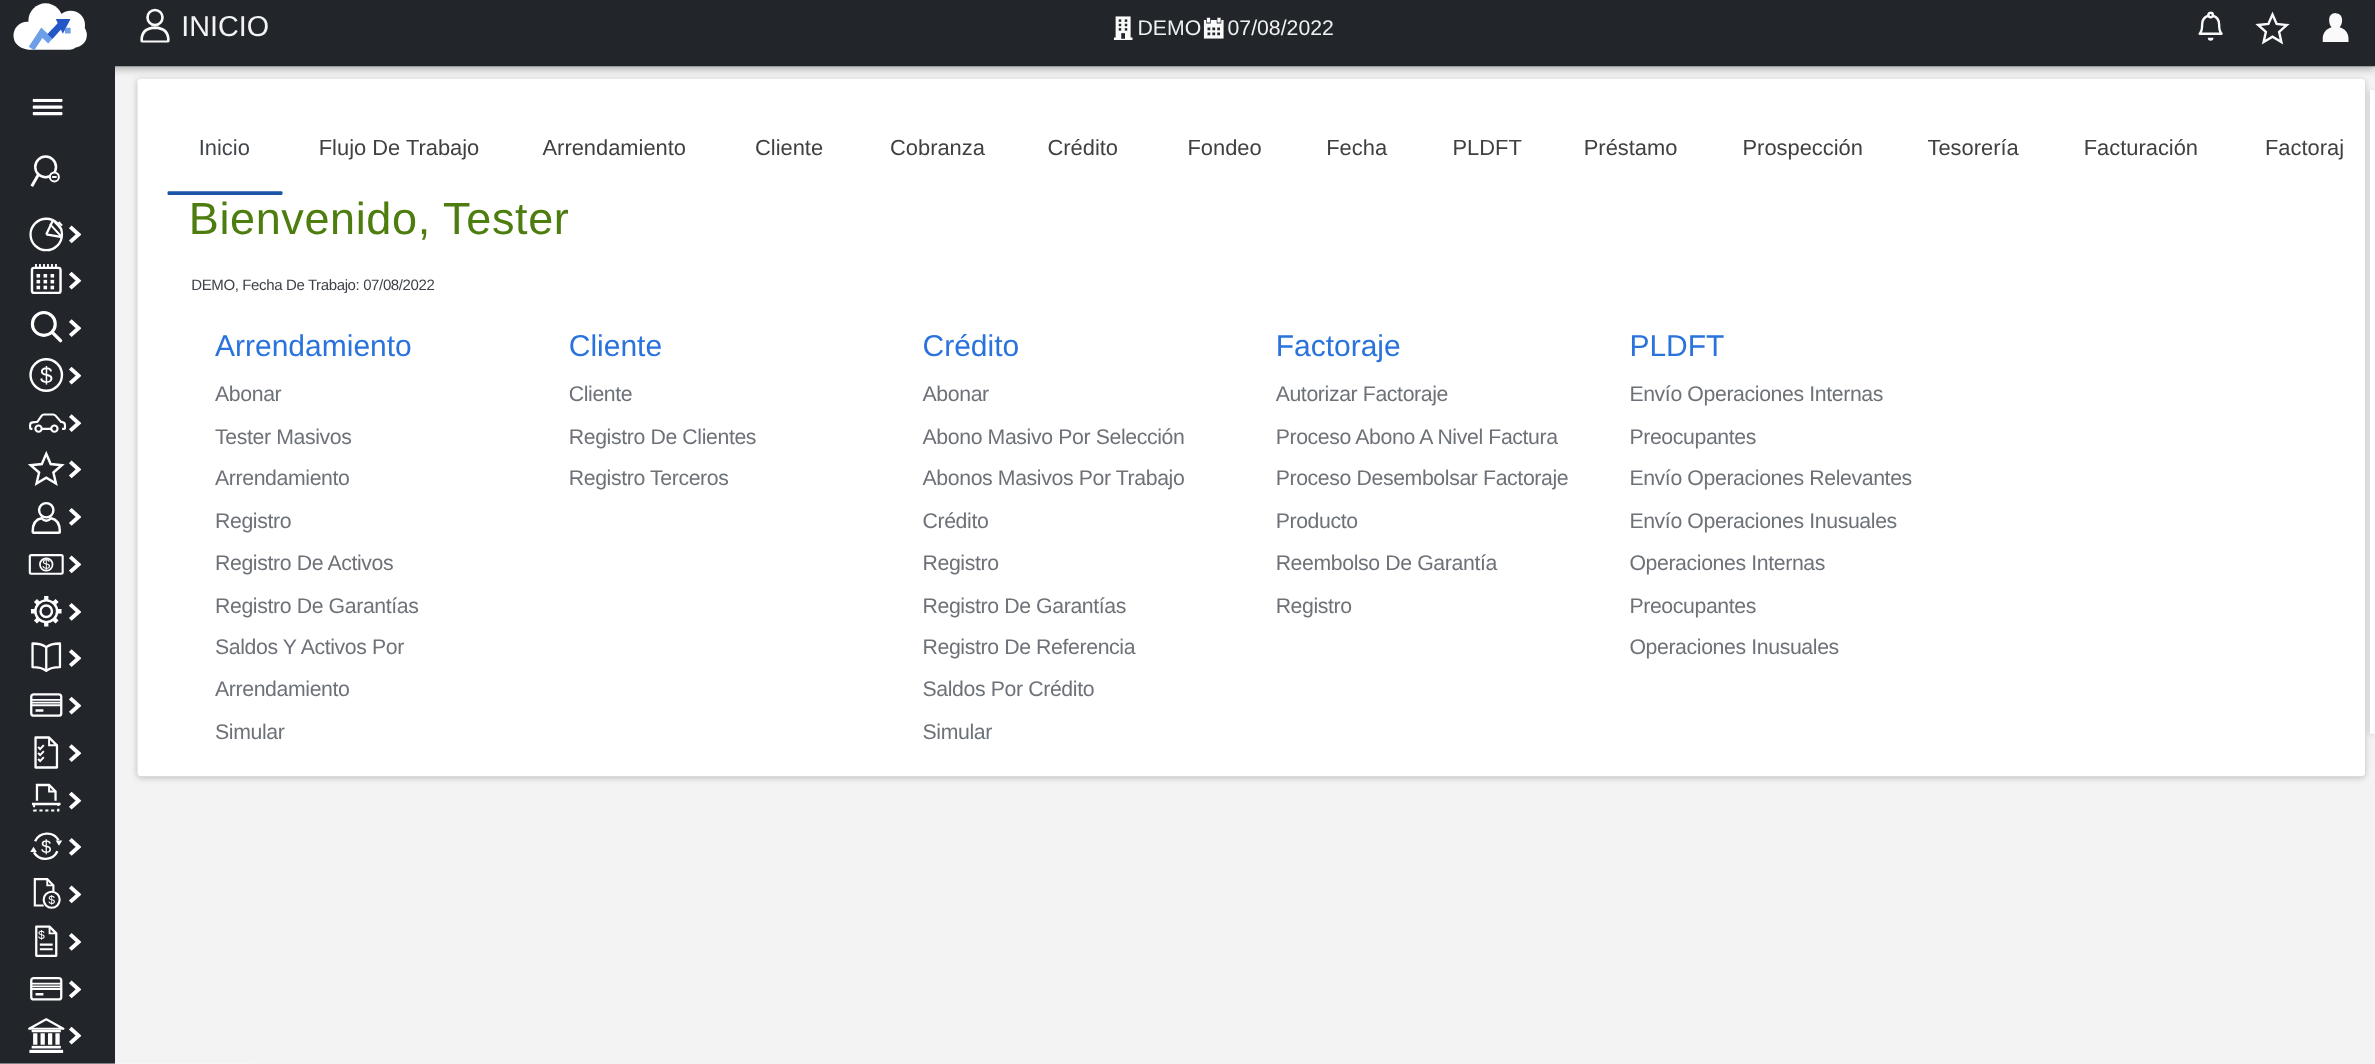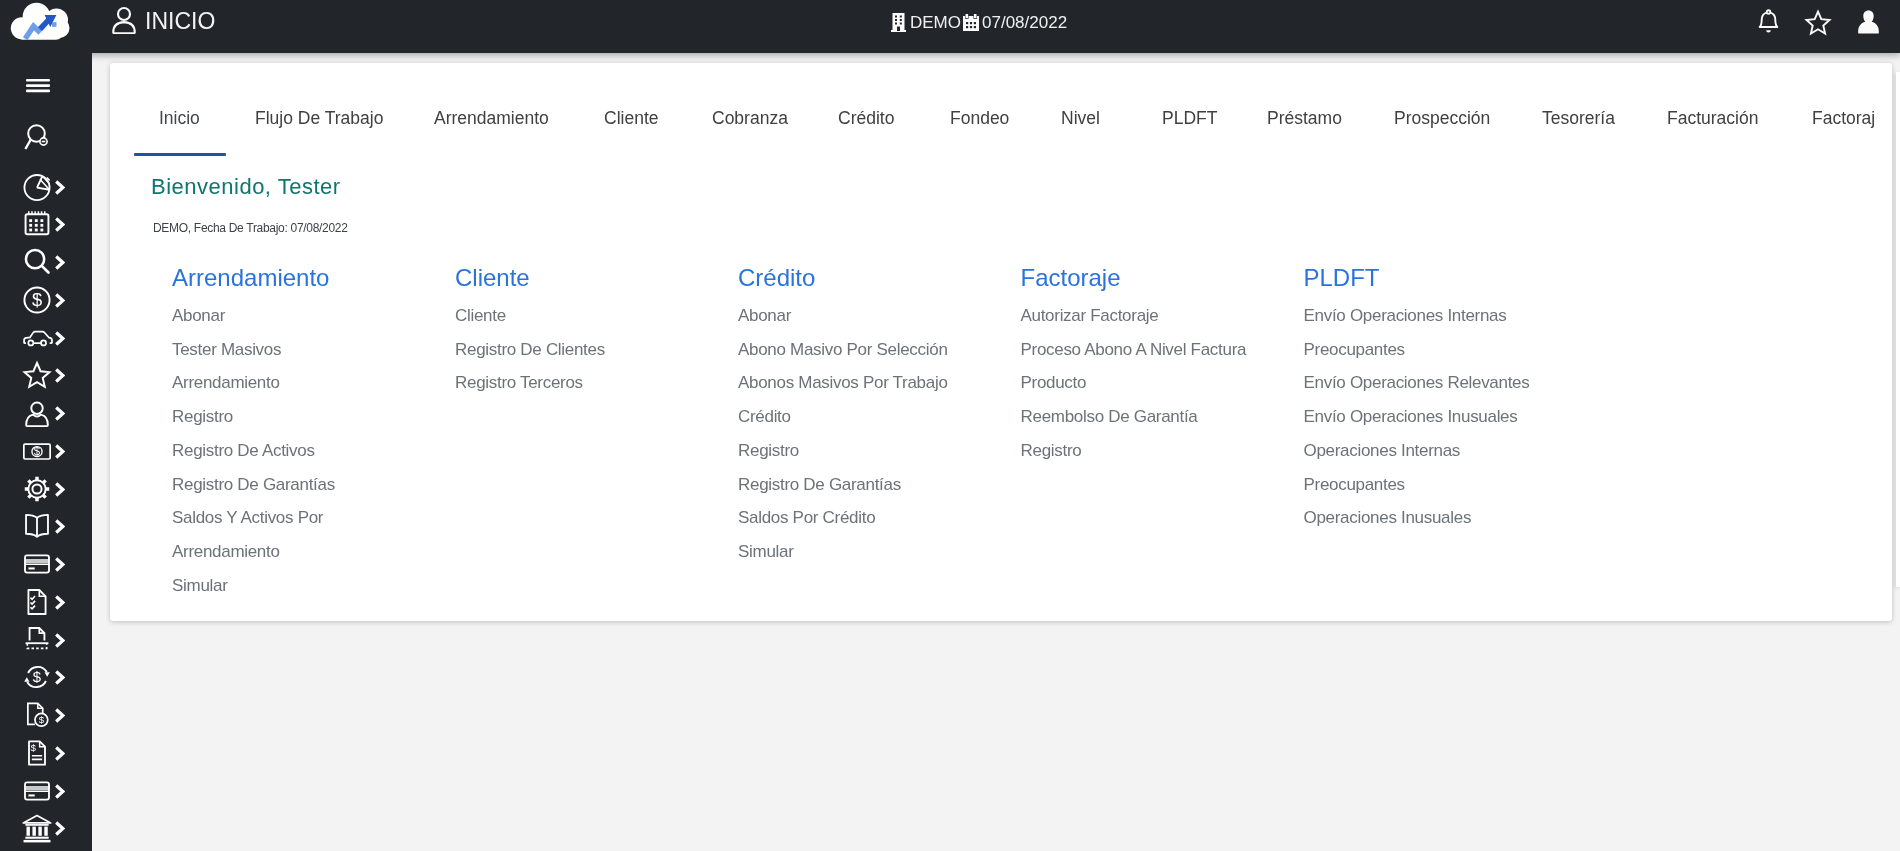--- a/index.html
+++ b/index.html
@@ -3,21 +3,21 @@
 <meta charset="utf-8">
 <style>
   html,body{margin:0;padding:0}
   body{width:1900px;height:851px;font-family:"Liberation Sans",sans-serif;background:#f3f3f4;overflow:hidden;position:relative}
   .topbar{position:absolute;left:0;top:0;width:1900px;height:53px;background:#22262b;box-shadow:0 3px 6px rgba(0,0,0,.28);z-index:4}
   .sidebar{position:absolute;left:0;top:0;width:92px;height:851px;background:#22262b;z-index:5}
   .card{position:absolute;left:110px;top:63px;width:1782px;height:558px;background:#fff;border-radius:3px;box-shadow:0 1px 5px rgba(0,0,0,.22);z-index:1}
   .tab{position:absolute;z-index:2;top:108px;font-size:17.5px;color:#404040;white-space:nowrap}
   .tab.active{color:#41464c}
   .indicator{position:absolute;z-index:2;left:134px;top:153px;width:92px;height:3px;background:#1b55a8;border-radius:1px}
-  .h1{position:absolute;z-index:2;left:151px;top:174px;font-size:22px;letter-spacing:.5px;color:#0f766e;white-space:nowrap}
+  .h1{position:absolute;z-index:2;left:151px;top:154px;font-size:36px;letter-spacing:.5px;color:#4d7c0f;white-space:nowrap}
   .sub{position:absolute;z-index:2;left:153px;top:221px;font-size:12px;letter-spacing:-.3px;color:#3c4248;white-space:nowrap}
   .col{position:absolute;z-index:2;top:266px;width:250px}
   .col h3{margin:0;font-size:24px;font-weight:400;color:#2a73dd;line-height:1;white-space:nowrap}
   .links{position:absolute;top:33px;left:0;width:250px}
   .links a{display:block;font-size:17px;letter-spacing:-.3px;line-height:33.73px;color:#6d7278;text-decoration:none;white-space:nowrap}
   .si{position:absolute;left:0;width:92px;height:28px;z-index:6}
   .si svg.ic{position:absolute;left:21px;top:-2px;width:32px;height:32px}
   .si svg.ch{position:absolute;left:54px;top:7px}
 </style>
 </head>
@@ -294,21 +294,21 @@
 </div>
 <div class="card"></div>
 <div style="position:absolute;left:1896px;top:72px;width:4px;height:515px;background:#fff;box-shadow:-1px 1px 4px rgba(0,0,0,.14);z-index:1"></div>
 <span class="tab active" style="left:159px">Inicio</span>
 <span class="tab" style="left:255px">Flujo De Trabajo</span>
 <span class="tab" style="left:434px">Arrendamiento</span>
 <span class="tab" style="left:604px">Cliente</span>
 <span class="tab" style="left:712px">Cobranza</span>
 <span class="tab" style="left:838px">Crédito</span>
 <span class="tab" style="left:950px">Fondeo</span>
-<span class="tab" style="left:1061px">Nivel</span>
+<span class="tab" style="left:1061px">Fecha</span>
 <span class="tab" style="left:1162px">PLDFT</span>
 <span class="tab" style="left:1267px">Préstamo</span>
 <span class="tab" style="left:1394px">Prospección</span>
 <span class="tab" style="left:1542px">Tesorería</span>
 <span class="tab" style="left:1667px">Facturación</span>
 <span class="tab" style="left:1812px">Factoraj</span>
 <div class="indicator"></div>
 <div class="h1">Bienvenido, Tester</div>
 <div class="sub">DEMO, Fecha De Trabajo: 07/08/2022</div>
 <div class="col" style="left:172px">
@@ -334,29 +334,31 @@
 </div>
 <div class="col" style="left:738px">
   <h3>Crédito</h3>
   <div class="links">
     <a>Abonar</a>
     <a>Abono Masivo Por Selección</a>
     <a>Abonos Masivos Por Trabajo</a>
     <a>Crédito</a>
     <a>Registro</a>
     <a>Registro De Garantías</a>
+    <a>Registro De Referencia</a>
     <a>Saldos Por Crédito</a>
     <a>Simular</a>
   </div>
 </div>
 <div class="col" style="left:1020.5px">
   <h3>Factoraje</h3>
   <div class="links">
     <a>Autorizar Factoraje</a>
     <a>Proceso Abono A Nivel Factura</a>
+    <a>Proceso Desembolsar Factoraje</a>
     <a>Producto</a>
     <a>Reembolso De Garantía</a>
     <a>Registro</a>
   </div>
 </div>
 <div class="col" style="left:1303.5px">
   <h3>PLDFT</h3>
   <div class="links">
     <a>Envío Operaciones Internas</a>
     <a>Preocupantes</a>

